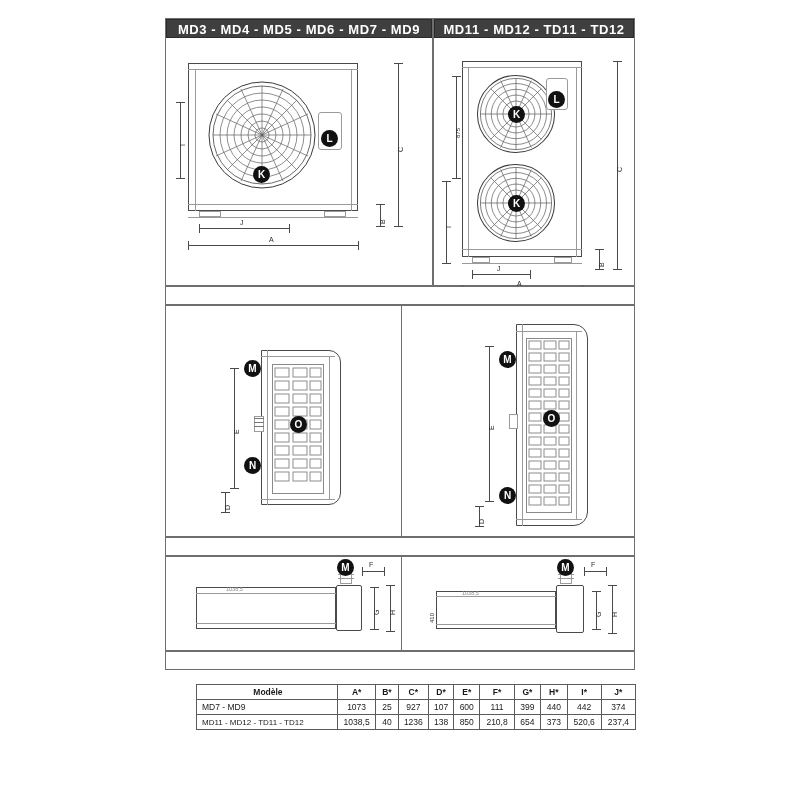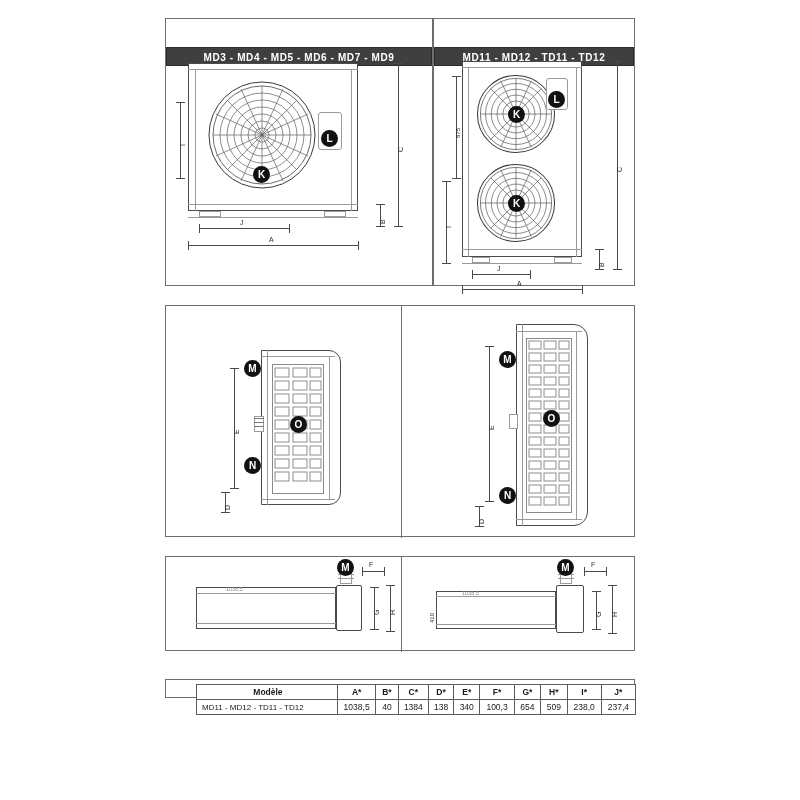--- a/index.html
+++ b/index.html
@@ -20,29 +20,28 @@
   #sheet {
     position: absolute;
     left: 0; top: 0;
     width: 800px; height: 800px;
   }
 
   
   .hdr {
     background: #3f3f3f;
     color: #ffffff;
-    font-size: 10px;
+    font-size: 13px;
     font-weight: bold;
     letter-spacing: .6px;
     text-align: center;
     line-height: 19px;
     height: 19px;
     box-sizing: border-box;
     border: 1px solid #2b2b2b;
-    margin-top: 28px;
   }
   .panel {
     position: absolute;
     box-sizing: border-box;
     border: 1px solid #6e6e6e;
     background: #ffffff;
   }
   .panel-inner {
     position: absolute;
     left: 0; right: 0; top: 19px; bottom: 0;
@@ -522,28 +521,41 @@
         <th style="width:28px;">E*</th>
         <th style="width:36px;">F*</th>
         <th style="width:28px;">G*</th>
         <th style="width:28px;">H*</th>
         <th style="width:36px;">I*</th>
         <th style="width:36px;">J*</th>
       </tr>
     </thead>
     <tbody>
       <tr>
+        <td class="model">MD7 - MD9</td>
+        <td>1073</td>
+        <td>25</td>
+        <td>927</td>
+        <td>107</td>
+        <td>600</td>
+        <td>111</td>
+        <td>399</td>
+        <td>440</td>
+        <td>442</td>
+        <td>374</td>
+      </tr>
+      <tr>
         <td class="model" style="font-size:8px;">MD11 - MD12 - TD11 - TD12</td>
         <td>1038,5</td>
         <td>40</td>
-        <td>1384</td>
+        <td>1236</td>
         <td>138</td>
-        <td>340</td>
-        <td>100,3</td>
+        <td>850</td>
+        <td>210,8</td>
         <td>654</td>
-        <td>509</td>
-        <td>238,0</td>
+        <td>373</td>
+        <td>520,6</td>
         <td>237,4</td>
       </tr>
     </tbody>
   </table>
 
 </div>
 
 </body></html>

